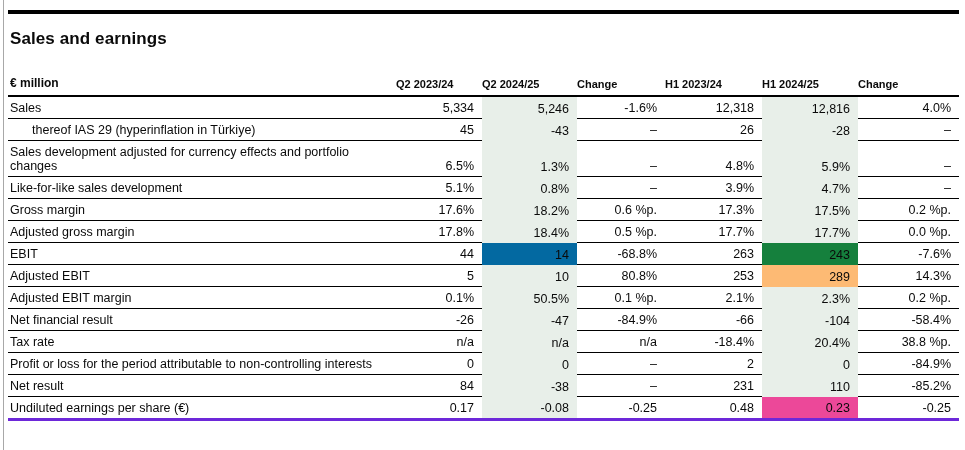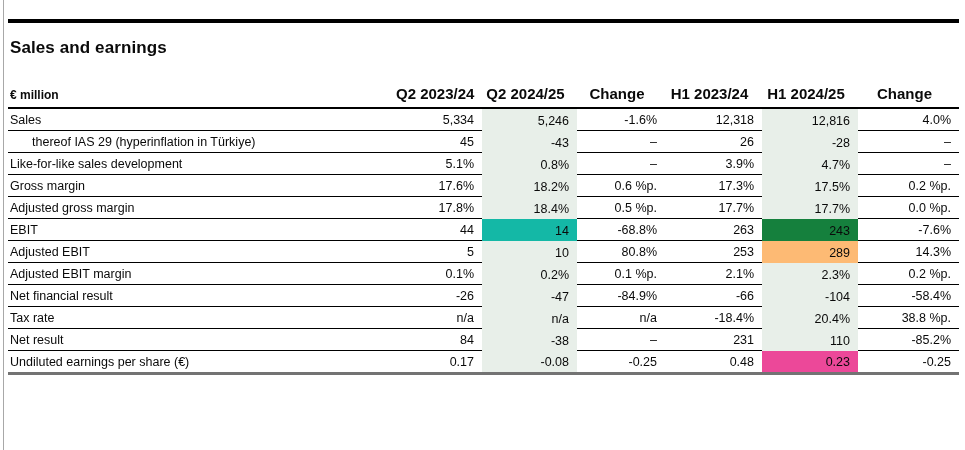--- a/index.html
+++ b/index.html
@@ -9,54 +9,54 @@
     overflow: hidden;
     font-family: "Liberation Sans", sans-serif;
     color: #0a0a0a;
     -webkit-font-smoothing: antialiased;
   }
   .page { position: relative; width: 965px; height: 450px; }
   .left-edge {
     position: absolute; left: 3px; top: 0;
     width: 1px; height: 450px; background: #a8a8a8;
   }
-  .content { position: absolute; left: 8px; top: 9px; width: 951px; }
+  .content { position: absolute; left: 8px; top: 0; width: 951px; }
   .top-rule { margin-top: 10px; height: 4px; background: #000; width: 951px; }
   h1.title {
     font-size: 17px; font-weight: bold; letter-spacing: 0.1px;
     margin: 15px 0 0 2px; color: #0a0a0a;
   }
   table.fin {
     border-collapse: collapse; table-layout: fixed;
     width: 951px; margin-top: 25px;
   }
   col.c-label   { width: 388px; }
   col.c-q2py    { width: 86px; }
   col.c-q2cy    { width: 95px; }
   col.c-chg1    { width: 88px; }
   col.c-h1py    { width: 97px; }
   col.c-h1cy    { width: 96px; }
   col.c-chg2    { width: 101px; }
   th {
-    font-size: 15px; font-weight: bold; text-align: center;
+    font-size: 11px; font-weight: bold; text-align: left;
     padding: 2px 8px 5px 0; border-bottom: 2px solid #000;
     vertical-align: bottom; white-space: nowrap;
   }
   th.unit { text-align: left; font-size: 12px; padding-left: 2px; padding-right: 0; }
   td {
     font-size: 12.5px; line-height: 14px;
     padding: 4px 8px 3px 0;
     border-bottom: 1px solid #000;
     vertical-align: bottom;
   }
   td.label { text-align: left; padding-left: 2px; padding-right: 6px; }
   td.label.indent { padding-left: 24px; }
   td.num { text-align: right; white-space: nowrap; }
   td.hl { border-bottom: none; }
-  tr.last td { border-bottom: 3px solid #737373; }
+  tr.last td { border-bottom: 3px solid #6d28d9; }
 </style>
 </head>
 <body>
 
 <div class="page">
   <div class="left-edge"></div>
   <div class="content">
     <div class="top-rule"></div>
     <h1 class="title">Sales and earnings</h1>
 
@@ -94,20 +94,29 @@
           <tr>
             <td class="label indent">thereof IAS 29 (hyperinflation in Türkiye)</td>
             <td class="num">45</td>
             <td class="num hl" style="background: rgb(232, 239, 233);">-43</td>
             <td class="num">–</td>
             <td class="num">26</td>
             <td class="num hl" style="background: rgb(232, 239, 233);">-28</td>
             <td class="num">–</td>
           </tr>
           <tr>
+            <td class="label">Sales development adjusted for currency effects and portfolio changes</td>
+            <td class="num">6.5%</td>
+            <td class="num hl" style="background: rgb(232, 239, 233);">1.3%</td>
+            <td class="num">–</td>
+            <td class="num">4.8%</td>
+            <td class="num hl" style="background: rgb(232, 239, 233);">5.9%</td>
+            <td class="num">–</td>
+          </tr>
+          <tr>
             <td class="label">Like-for-like sales development</td>
             <td class="num">5.1%</td>
             <td class="num hl" style="background: rgb(232, 239, 233);">0.8%</td>
             <td class="num">–</td>
             <td class="num">3.9%</td>
             <td class="num hl" style="background: rgb(232, 239, 233);">4.7%</td>
             <td class="num">–</td>
           </tr>
           <tr>
             <td class="label">Gross margin</td>
@@ -123,39 +132,39 @@
             <td class="num">17.8%</td>
             <td class="num hl" style="background: rgb(232, 239, 233);">18.4%</td>
             <td class="num">0.5 %p.</td>
             <td class="num">17.7%</td>
             <td class="num hl" style="background: rgb(232, 239, 233);">17.7%</td>
             <td class="num">0.0 %p.</td>
           </tr>
           <tr>
             <td class="label">EBIT</td>
             <td class="num">44</td>
-            <td class="num hl" style="background: #14b8a6; margin-left: 10px;">14</td>
+            <td class="num hl" style="background: #0369a1; margin-left: 10px;">14</td>
             <td class="num">-68.8%</td>
             <td class="num">263</td>
             <td class="num hl" style="background: #15803d;">243</td>
             <td class="num">-7.6%</td>
           </tr>
           <tr>
             <td class="label">Adjusted EBIT</td>
             <td class="num">5</td>
             <td class="num hl" style="background: rgb(232, 239, 233);">10</td>
             <td class="num">80.8%</td>
             <td class="num">253</td>
             <td class="num hl" style="background: #fdba74;">289</td>
             <td class="num">14.3%</td>
           </tr>
           <tr>
             <td class="label">Adjusted EBIT margin</td>
             <td class="num">0.1%</td>
-            <td class="num hl" style="background: rgb(232, 239, 233);">0.2%</td>
+            <td class="num hl" style="background: rgb(232, 239, 233);">50.5%</td>
             <td class="num">0.1 %p.</td>
             <td class="num">2.1%</td>
             <td class="num hl" style="background: rgb(232, 239, 233);">2.3%</td>
             <td class="num">0.2 %p.</td>
           </tr>
           <tr>
             <td class="label">Net financial result</td>
             <td class="num">-26</td>
             <td class="num hl" style="background: rgb(232, 239, 233);">-47</td>
             <td class="num">-84.9%</td>
@@ -164,20 +173,29 @@
             <td class="num">-58.4%</td>
           </tr>
           <tr>
             <td class="label">Tax rate</td>
             <td class="num">n/a</td>
             <td class="num hl" style="background: rgb(232, 239, 233);">n/a</td>
             <td class="num">n/a</td>
             <td class="num">-18.4%</td>
             <td class="num hl" style="background: rgb(232, 239, 233);">20.4%</td>
             <td class="num">38.8 %p.</td>
+          </tr>
+          <tr>
+            <td class="label">Profit or loss for the period attributable to non-controlling interests</td>
+            <td class="num">0</td>
+            <td class="num hl" style="background: rgb(232, 239, 233);">0</td>
+            <td class="num">–</td>
+            <td class="num">2</td>
+            <td class="num hl" style="background: rgb(232, 239, 233);">0</td>
+            <td class="num">-84.9%</td>
           </tr>
           <tr>
             <td class="label">Net result</td>
             <td class="num">84</td>
             <td class="num hl" style="background: rgb(232, 239, 233);">-38</td>
             <td class="num">–</td>
             <td class="num">231</td>
             <td class="num hl" style="background: rgb(232, 239, 233);">110</td>
             <td class="num">-85.2%</td>
           </tr>

